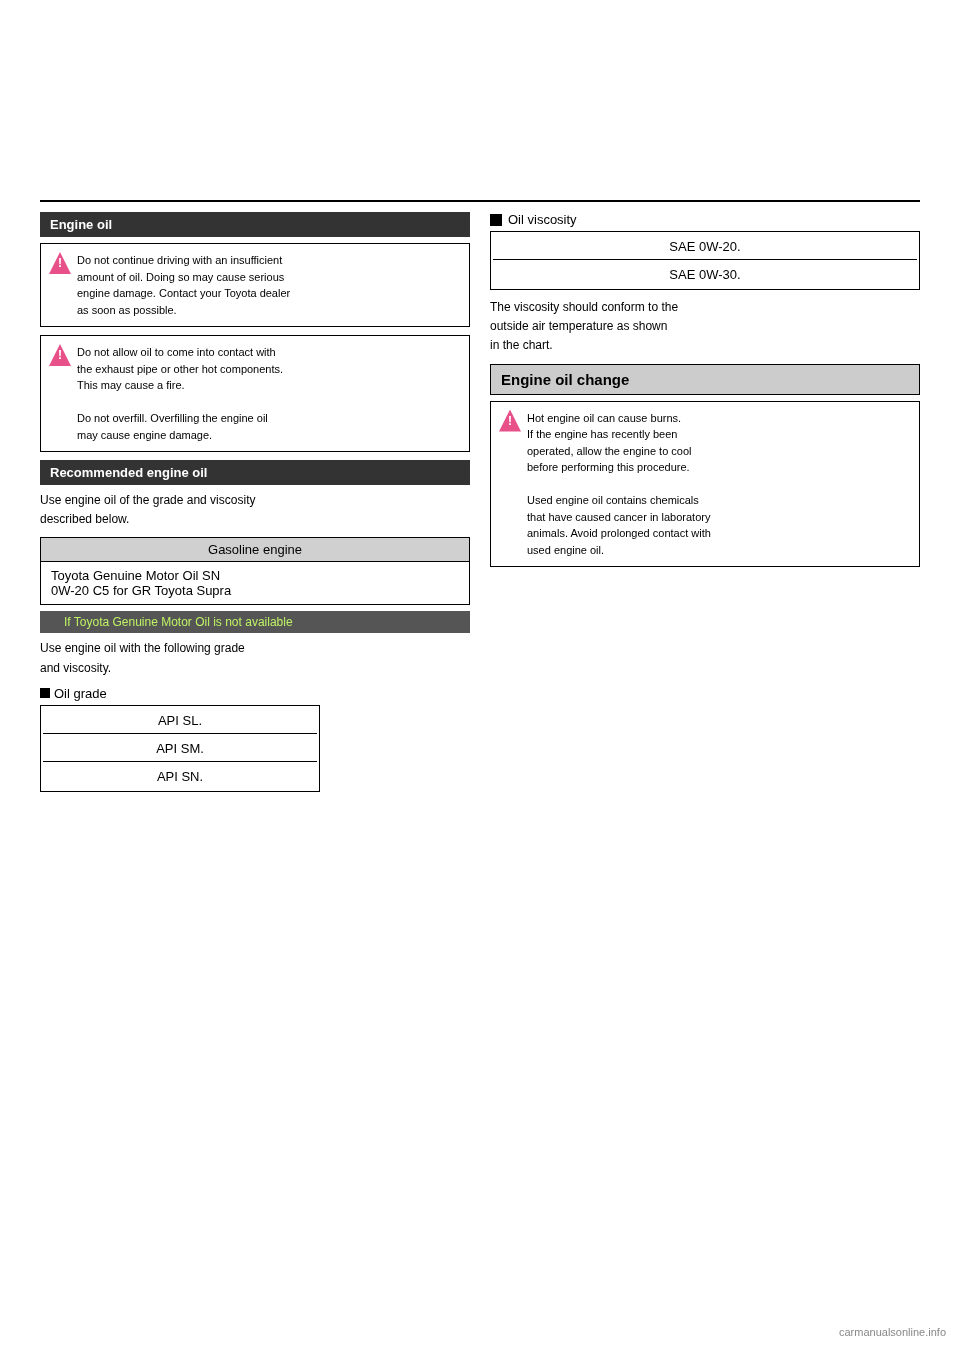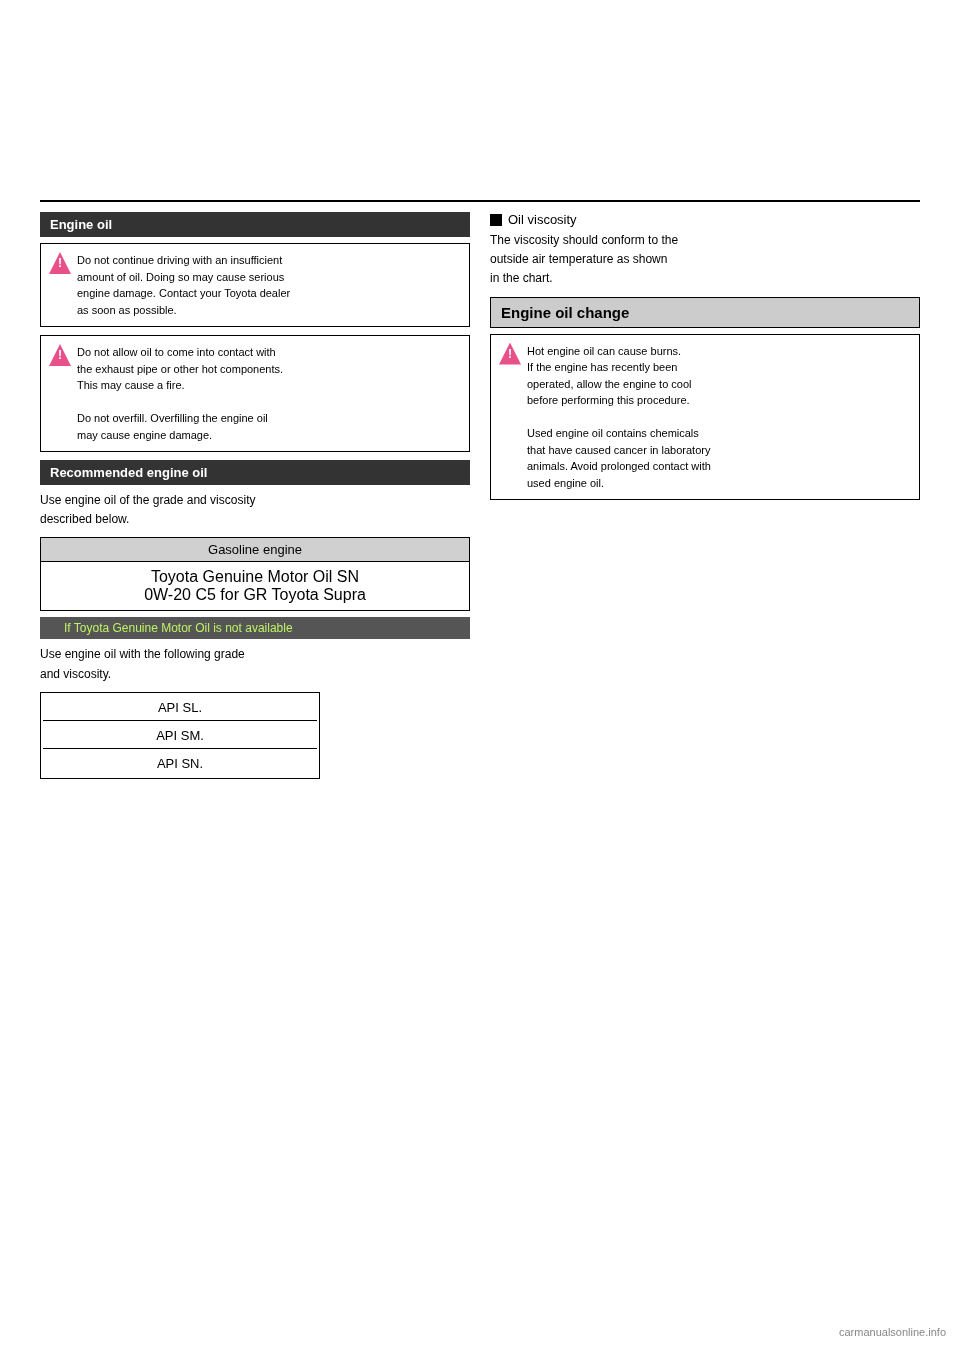--- a/index.html
+++ b/index.html
@@ -109,22 +109,21 @@
     }
     .gasoline-header {
       background: #d0d0d0;
       text-align: center;
       padding: 4px;
       font-size: 13px;
       border-bottom: 1px solid #000;
     }
     .gasoline-content {
       padding: 6px 10px;
-      font-size: 16px;
-      text-align: center;
+      font-size: 13px;
     }
     .small-section-bar {
       background: #555;
       color: #bef264;
       font-size: 12px;
       padding: 4px 24px;
       margin-top: 6px;
       margin-bottom: 6px;
     }
     .body-text {
@@ -221,20 +220,24 @@
           Toyota Genuine Motor Oil SN<br>0W-20 C5 for GR Toyota Supra
         </div>
       </div>
 
       <div class="small-section-bar">If Toyota Genuine Motor Oil is not available</div>
 
       <p class="body-text">
         Use engine oil with the following grade<br>and viscosity.
       </p>
 
+      <div class="section-marker">
+        <span class="square-bullet"></span>
+        <span>Oil grade</span>
+      </div>
 
       <table class="api-table">
         <tbody>
             <tr>
               <td>API SL.</td>
             </tr>
         <tr>
               <td>API SM.</td>
             </tr>
         <tr>
@@ -245,20 +248,30 @@
 
     </div>
 
     <div class="col-right">
 
       <div class="section-marker">
         <span class="section-square"></span>
         <span>Oil viscosity</span>
       </div>
 
+      <table class="info-table">
+        <tbody>
+            <tr>
+              <td>SAE 0W-20.</td>
+            </tr>
+        <tr>
+              <td>SAE 0W-30.</td>
+            </tr>
+      </tbody>
+        </table>
 
       <p class="body-text">
         The viscosity should conform to the<br>
         outside air temperature as shown<br>
         in the chart.
       </p>
 
       <div class="engine-oil-change-header">Engine oil change</div>
 
       <div class="warning-box">

